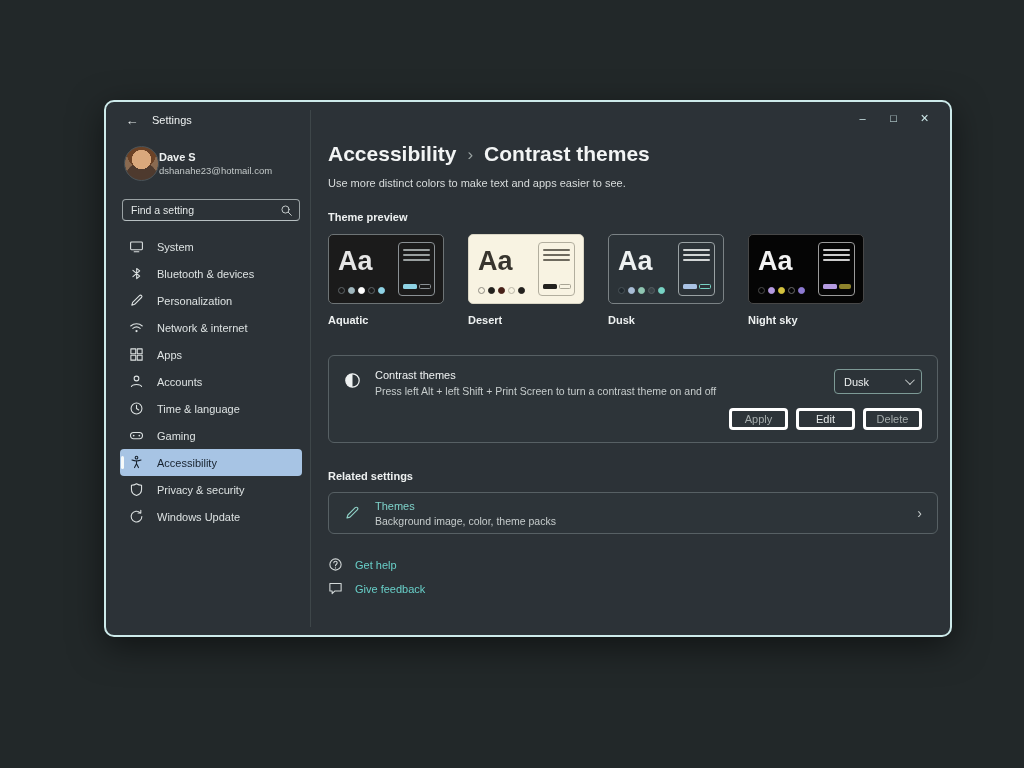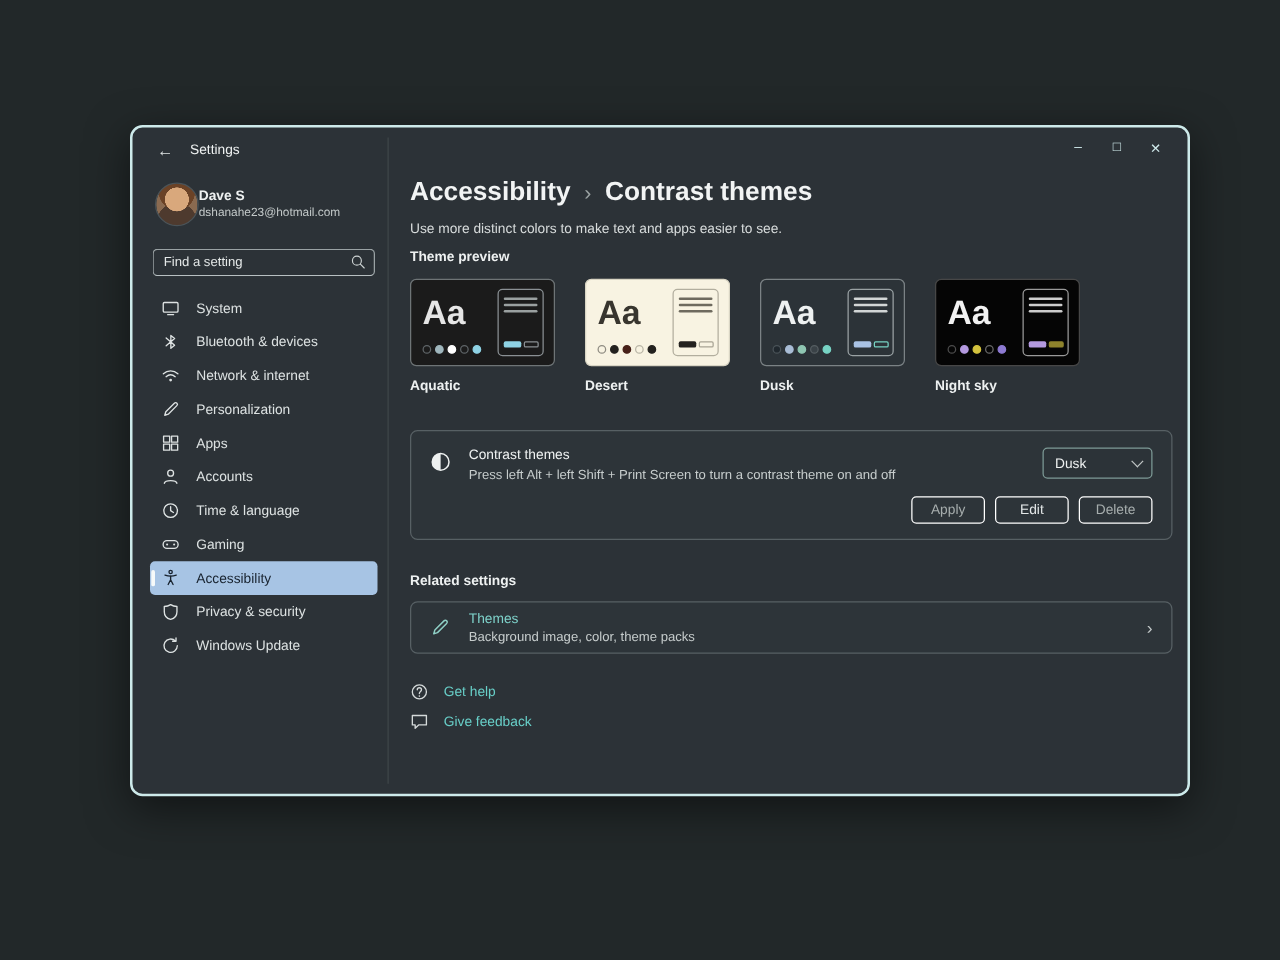--- a/index.html
+++ b/index.html
@@ -55,21 +55,21 @@
   .nav-icon svg { width:15px; height:15px; }
 
   
   main { position:absolute; left:205px; top:0; right:0; bottom:0; padding:0 17px; }
   h1 { margin-top:40px; font-size:21px; font-weight:700; color:#f2f4f4;
     display:flex; align-items:center; gap:11px; }
   h1 .sep { color:#9aa2a2; font-size:17px; font-weight:400; padding-top:2px; }
   h1 .crumb { cursor:pointer; }
   .subtitle { margin-top:11px; font-size:11px; color:#d8dcdc; }
 
-  .section-label { margin-top:11px; font-size:11px; font-weight:700; color:#eef1f1; }
+  .section-label { margin-top:22px; font-size:11px; font-weight:700; color:#eef1f1; }
 
   .cards-row { display:flex; gap:12px; margin-top:11px; }
   .card-wrap { width:128px; cursor:pointer; }
   .theme-card { position:relative; width:116px; height:70px; border:1px solid #666;
     border-radius:5px; }
   .aa { position:absolute; left:9px; top:13px; font-size:27px; font-weight:600; line-height:1; }
   .dots { position:absolute; left:9px; bottom:9px; display:flex; gap:3px; }
   .dot { width:7px; height:7px; border-radius:50%; border:1px solid transparent; }
   .mini { position:absolute; top:7px; right:8px; width:37px; bottom:7px;
     border:1px solid #888; border-radius:4px; }
@@ -87,21 +87,21 @@
   .card-left { display:flex; gap:14px; align-items:flex-start; }
   .contrast-ic { display:flex; margin-top:3px; color:#eef1f1; }
   .card-title { font-size:11px; color:#f0f3f3; }
   .card-desc { font-size:10.5px; color:#c6cccc; margin-top:4px; }
   .dropdown { display:flex; align-items:center; justify-content:space-between;
     width:88px; height:25px; border:1px solid #7d9a96; border-radius:4px;
     padding:0 9px; font-size:11px; color:#eef1f1; cursor:pointer; background:#2c3338; }
   .chev { width:7px; height:7px; border-right:1.4px solid #c0c6c6;
     border-bottom:1.4px solid #c0c6c6; transform:rotate(45deg) translateY(-2px); }
   .card-buttons { display:flex; justify-content:flex-end; gap:8px; }
-  .btn { min-width:59px; height:22px; background:transparent; border:1px solid #ffffff;
+  .btn { min-width:59px; height:22px; background:transparent; border:3px solid #ffffff;
     border-radius:4px; color:#e4e8e8; font-size:11px; cursor:pointer; font-family:inherit; }
   .btn.dim { color:#a6adad; }
 
   .related-label { margin-top:27px; }
   .list-row { margin-top:10px; width:610px; height:42px; background:#2d3439;
     border:1px solid #576064; border-radius:6px; display:flex; align-items:center;
     padding:0 15px; cursor:pointer; }
   .row-icon { display:flex; color:#8fd0c6; margin-right:15px; }
   .row-title { font-size:11px; color:#7ed2ca; }
   .row-sub { font-size:10.5px; color:#c6cccc; margin-top:3px; }
@@ -163,34 +163,34 @@
         <span class="nav-icon">
           <svg class="ic" viewBox="0 0 16 16">
               <path d="M4.2 4.6 L11.4 10.8 L8.2 13.4 V2.6 L11.4 5.2 L4.2 11.4"></path>
             </svg>
           </span>
         <span>Bluetooth &amp; devices</span>
       </div>
       <div class="nav-item">
         <span class="nav-icon">
           <svg class="ic" viewBox="0 0 16 16">
+              <path d="M3 13 L3.9 10 L11.2 2.7 C11.8 2.1 12.8 2.1 13.4 2.7 C14 3.3 13.9 4.2 13.3 4.8 L6 12.1 Z"></path>
+            </svg>
+          </span>
+        <span>Personalization</span>
+      </div>
+      <div class="nav-item">
+        <span class="nav-icon">
+          <svg class="ic" viewBox="0 0 16 16">
               <path d="M1.8 6.4 C5.4 3.2 10.6 3.2 14.2 6.4"></path>
               <path d="M4.1 8.9 C6.4 7 9.6 7 11.9 8.9"></path>
               <circle cx="8" cy="11.8" r="1.2" fill="currentColor" stroke="none"></circle>
             </svg>
           </span>
         <span>Network &amp; internet</span>
-      </div>
-      <div class="nav-item">
-        <span class="nav-icon">
-          <svg class="ic" viewBox="0 0 16 16">
-              <path d="M3 13 L3.9 10 L11.2 2.7 C11.8 2.1 12.8 2.1 13.4 2.7 C14 3.3 13.9 4.2 13.3 4.8 L6 12.1 Z"></path>
-            </svg>
-          </span>
-        <span>Personalization</span>
       </div>
       <div class="nav-item">
         <span class="nav-icon">
           <svg class="ic" viewBox="0 0 16 16">
               <rect x="2" y="2" width="5.2" height="5.2"></rect>
               <rect x="8.8" y="2" width="5.2" height="5.2"></rect>
               <rect x="2" y="8.8" width="5.2" height="5.2"></rect>
               <rect x="8.8" y="8.8" width="5.2" height="5.2"></rect>
             </svg>
           </span>

